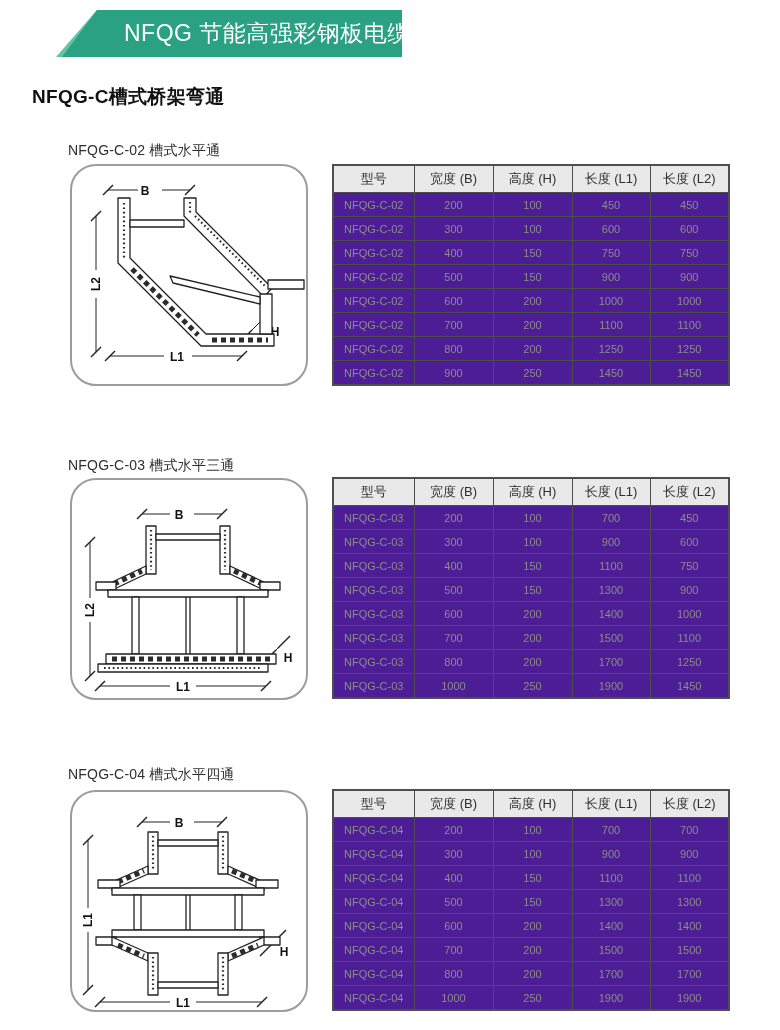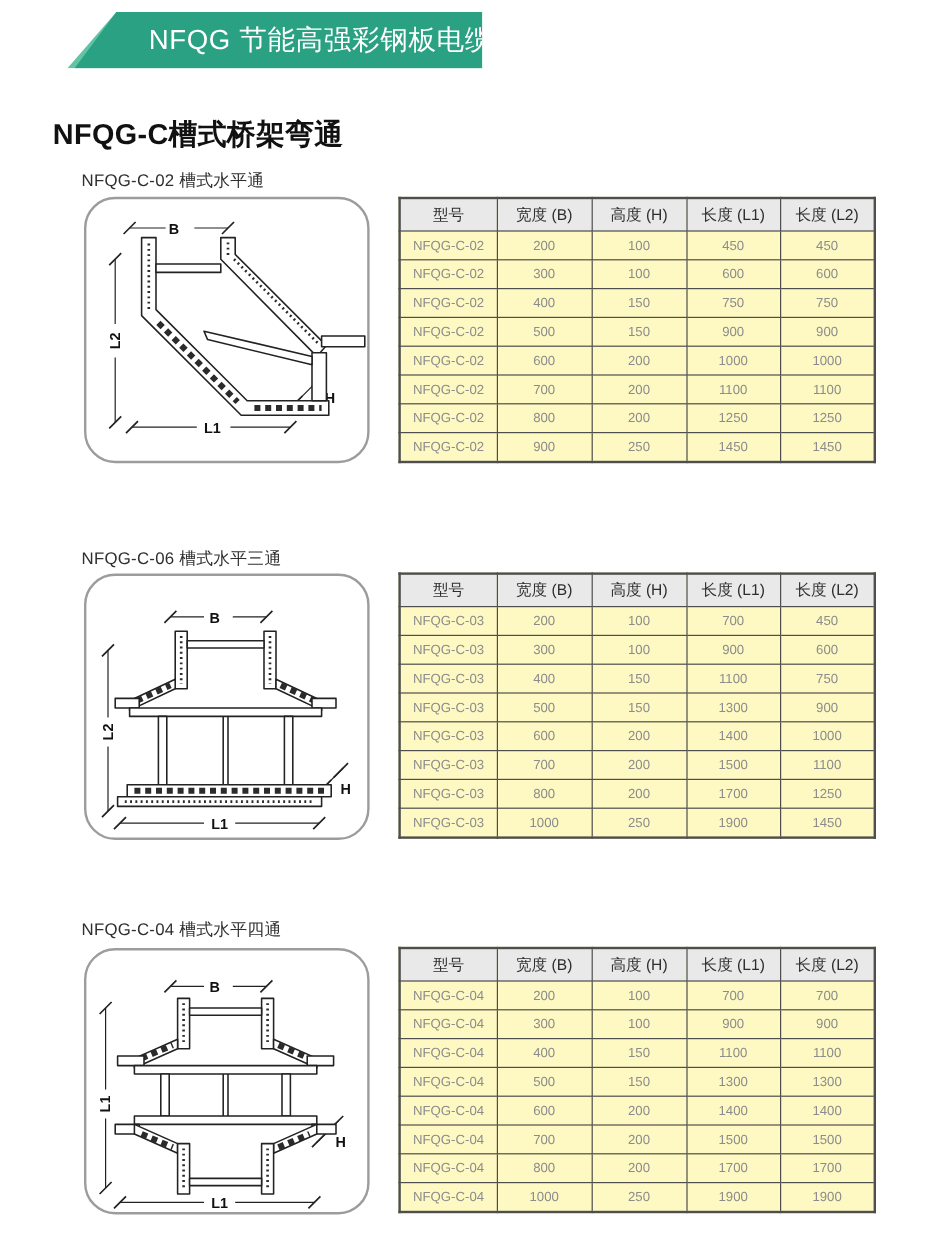--- a/index.html
+++ b/index.html
@@ -18,22 +18,22 @@
     background:#2aa183;
     clip-path:polygon(35px 0,100% 0,100% 100%,0 100%);
     display:flex;align-items:center;
   }
   .banner-title{
     color:#ffffff;font-size:23px;font-weight:400;letter-spacing:.5px;
     padding-left:62px;white-space:nowrap;
   }
   
   .page-title{
-    position:absolute;left:32px;top:84px;margin:12px;
-    font-size:24px;font-weight:bold;color:#111111;letter-spacing:.3px;
+    position:absolute;left:32px;top:84px;margin:0;
+    font-size:19px;font-weight:bold;color:#111111;letter-spacing:.3px;
   }
   
   .section-label{
     position:absolute;left:68px;font-size:14px;color:#2f2f2f;font-weight:400;
     letter-spacing:.2px;
   }
   .lbl-1{top:142px}.lbl-2{top:457px}.lbl-3{top:766px}
   
   .diagram-box{
     position:absolute;left:70px;width:234px;height:218px;
@@ -44,21 +44,21 @@
   
   .fw{fill:#ffffff;stroke:#222222;stroke-width:1.3;stroke-linejoin:round}
   .st{fill:none;stroke:#222222;stroke-width:1.3;stroke-linejoin:round}
   .dim{stroke:#222222;stroke-width:1;fill:none}
   .slash{stroke:#222222;stroke-width:1.4}
   .slots{stroke:#2b2b2b;stroke-width:5;stroke-dasharray:5 4;fill:none}
   .dots{stroke:#2b2b2b;stroke-width:2.2;stroke-dasharray:1.6 2.8;fill:none}
   .dl{font-size:12px;font-weight:bold;fill:#111111;font-family:inherit}
   
   table.spec{
-    position:absolute;left:332px;border-collapse:collapse;background:#fef9c3;
+    position:absolute;left:332px;border-collapse:collapse;background:#4c1d95;
     border:2px solid #4e4e4e;table-layout:fixed;width:396px;
   }
   .tbl-1{top:164px}.tbl-2{top:477px}.tbl-3{top:789px}
   table.spec th,table.spec td{border:1px solid #4e4e4e;text-align:center;padding:0 2px;}
   table.spec th{
     background:#e9e9e9;height:26px;font-size:13px;font-weight:500;color:#2e2e2e;
   }
   table.spec td{height:23px;font-size:11px;color:#8c8c8c;}
 </style>
 </head>
@@ -183,21 +183,21 @@
       <tr>
         <td>NFQG-C-02</td>
         <td>900</td>
         <td>250</td>
         <td>1450</td>
         <td>1450</td>
       </tr>
     </tbody>
 </table>
 
-<div class="section-label lbl-2">NFQG-C-06 槽式水平三通</div>
+<div class="section-label lbl-2">NFQG-C-03 槽式水平三通</div>
 
 <div class="diagram-box box-2">
   <svg viewBox="0 0 234 218">
 
     <line class="dim" x1="70" y1="34" x2="98" y2="34"></line>
       <line class="dim" x1="122" y1="34" x2="150" y2="34"></line>
     <line class="slash" x1="65" y1="39" x2="75" y2="29"></line>
       <line class="slash" x1="145" y1="39" x2="155" y2="29"></line>
     <text class="dl" x="107" y="39" text-anchor="middle">B</text>
 

